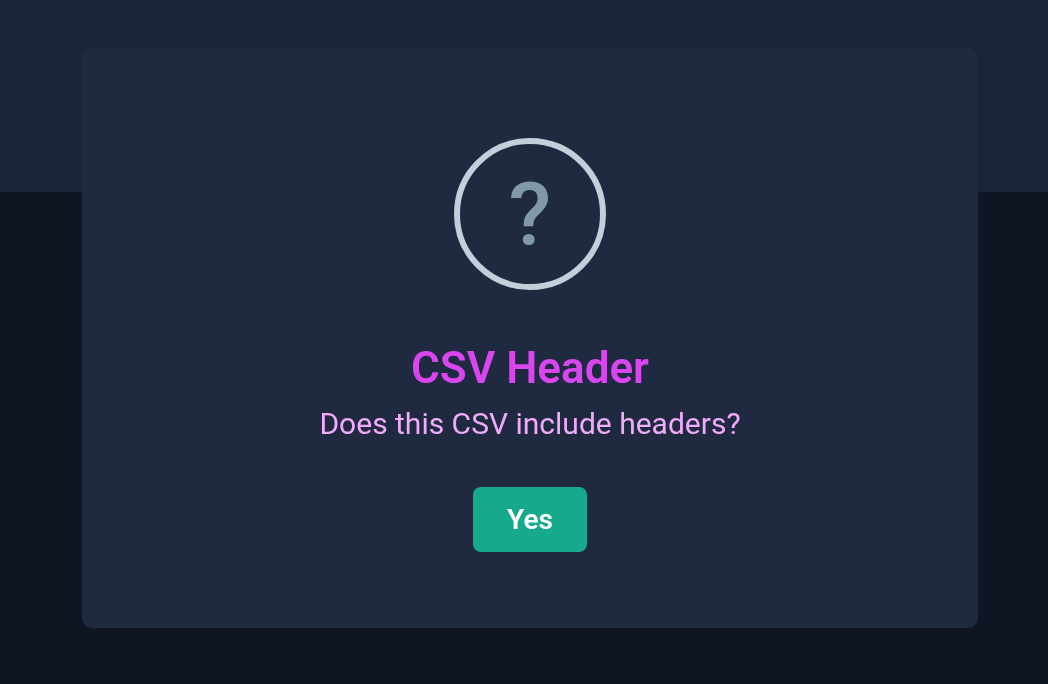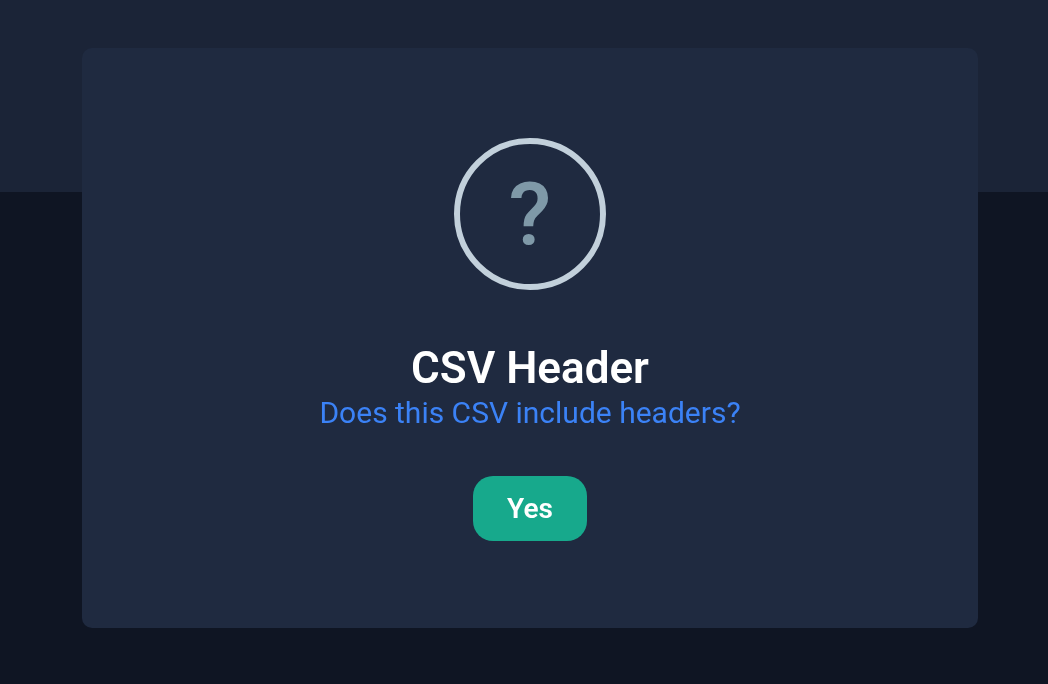--- a/index.html
+++ b/index.html
@@ -55,39 +55,39 @@
       font-size: 88px;
       font-weight: 500;
       color: #7f99a8;
       line-height: 1;
       font-family: -apple-system, BlinkMacSystemFont, "Segoe UI", Roboto, sans-serif;
     }
     
     .modal-title {
       font-size: 44px;
       font-weight: 600;
-      color: #ffffff;
-      margin-bottom: 1px;
+      color: #d946ef;
+      margin-bottom: 12px;
     }
     
     .modal-message {
       font-size: 30px;
       font-weight: 400;
-      color: #3b82f6;
+      color: #f0abfc;
       margin-bottom: 46px;
     }
     
     .button-row {
       display: flex;
       gap: 20px;
     }
     
     .btn {
       border: none;
-      border-radius: 20px;
+      border-radius: 8px;
       font-size: 28px;
       font-weight: 600;
       color: #ffffff;
       cursor: pointer;
       padding: 16px 34px;
       font-family: inherit;
     }
     
     .btn-yes {
       background: #17a98c;

